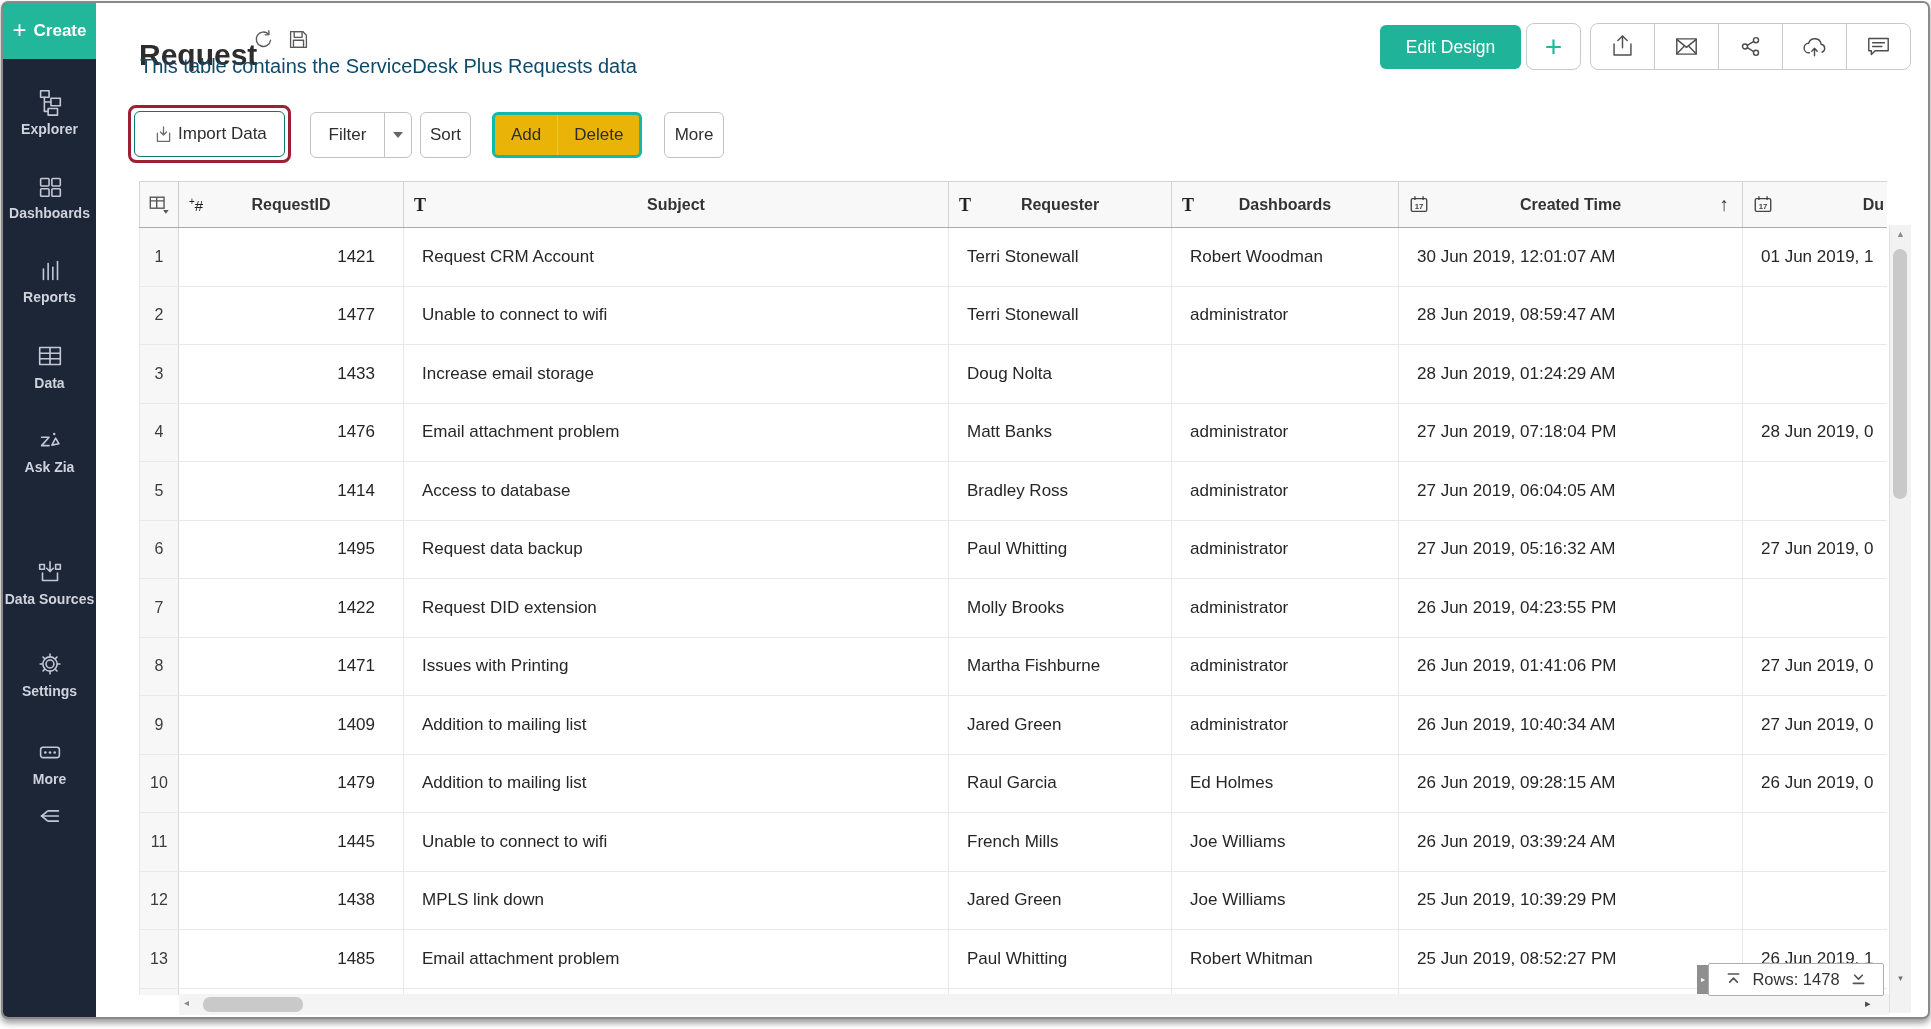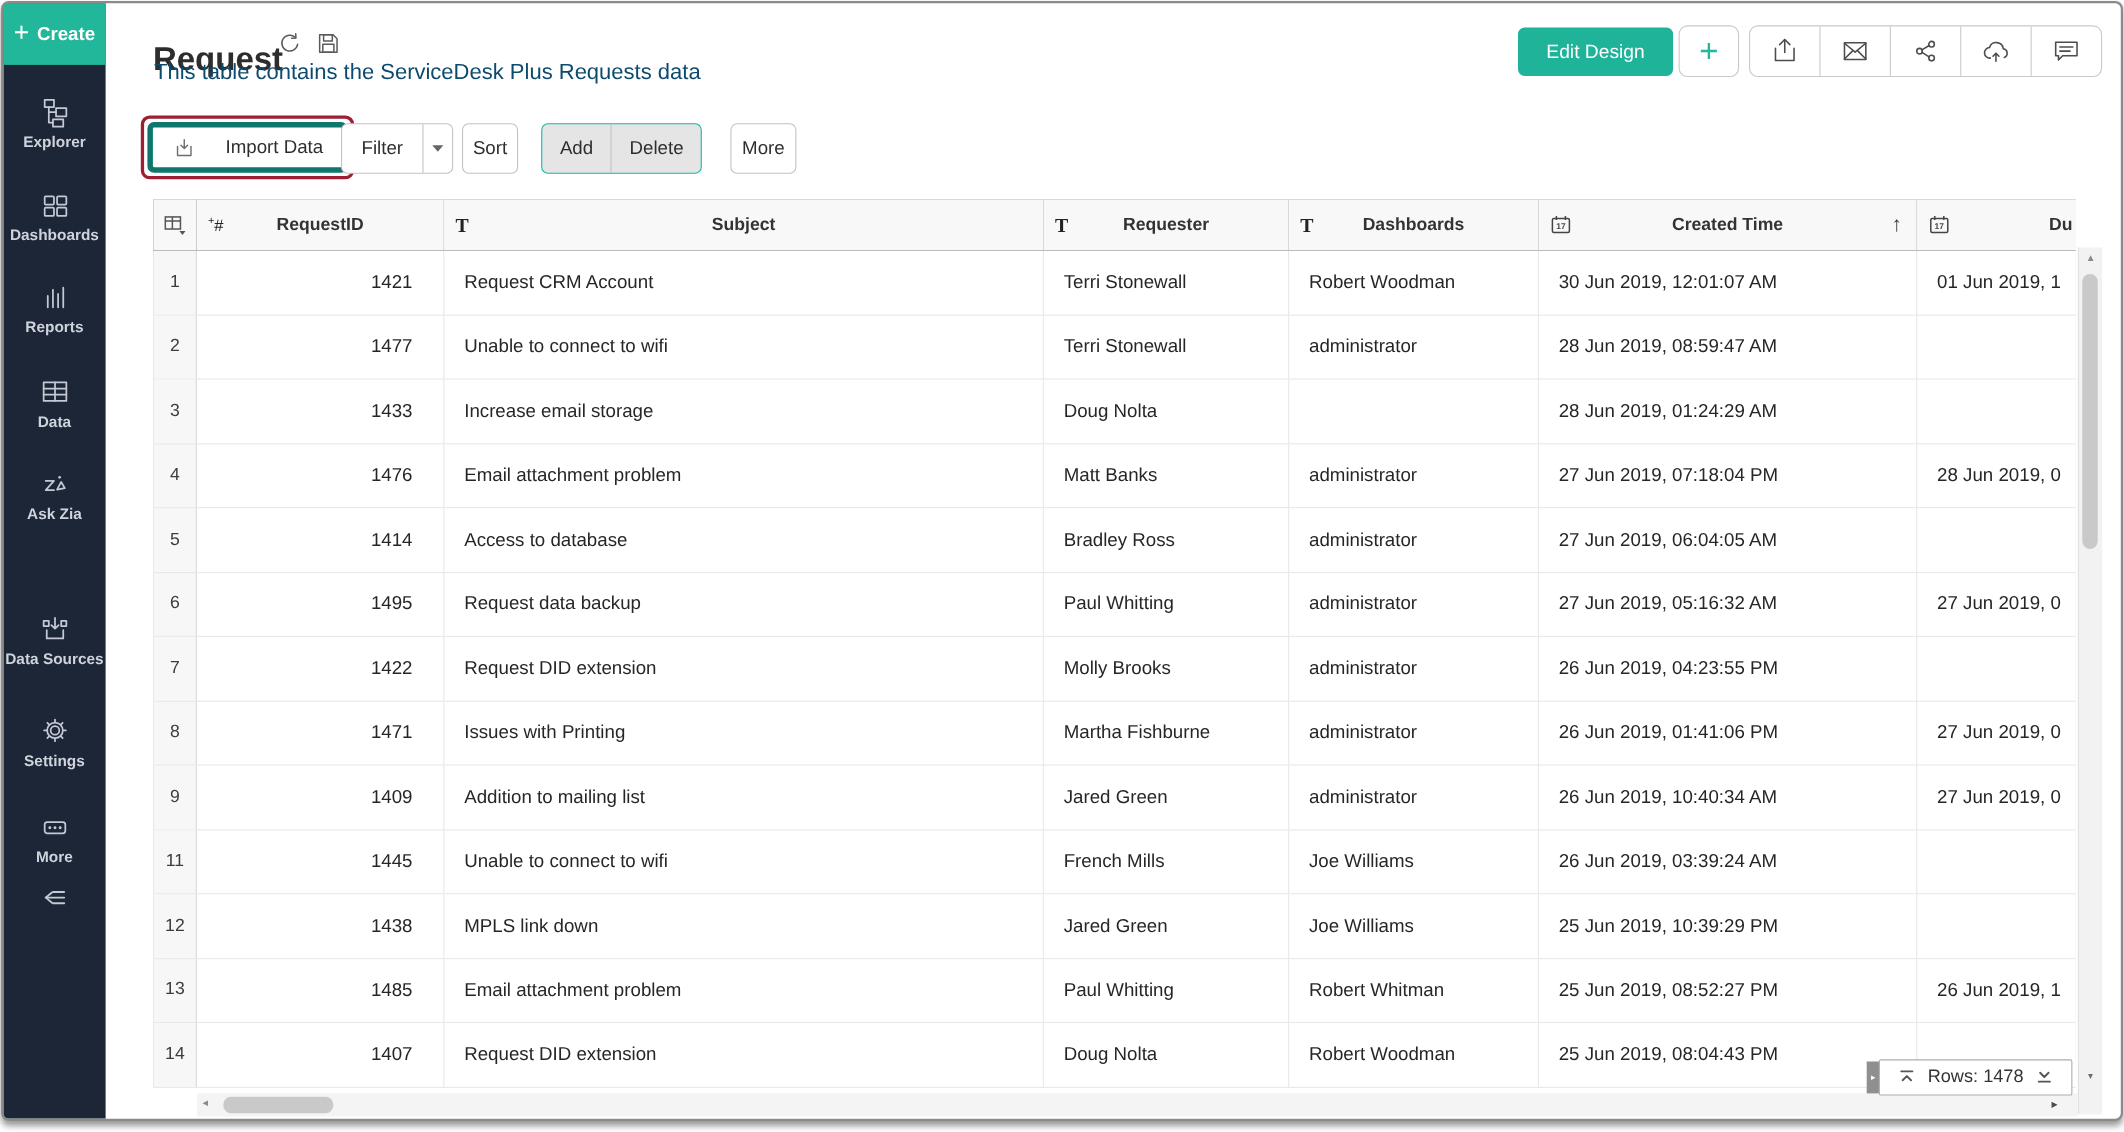--- a/index.html
+++ b/index.html
@@ -44,31 +44,31 @@
   .icon-group{position:absolute;left:1587px;top:20px;height:47px;display:flex;border:1px solid #c9c9c9;
     border-radius:8px;overflow:hidden;box-sizing:border-box;background:#fff;}
   .icon-btn{width:63px;display:flex;align-items:center;justify-content:center;cursor:pointer;border-left:1px solid #c9c9c9;}
   .icon-btn:first-child{border-left:none;}
   .icon-btn svg{width:27px;height:27px;}
   .icon-btn svg *{stroke:#4d4d4d;fill:none;stroke-width:1.7;stroke-linecap:round;stroke-linejoin:round;}
   
   .tbtn{position:absolute;top:109px;height:46px;background:#fff;border:1px solid #c2c2c2;border-radius:6px;
     font-size:17px;color:#2e2e2e;display:flex;align-items:center;justify-content:center;cursor:pointer;box-sizing:border-box;}
   .import-wrap{position:absolute;left:125px;top:102px;border:3px solid #9c1f34;border-radius:8px;padding:3px;background:#fff;}
-  .btn-import{position:static;height:46px;padding:0 17px;display:flex;gap:26px;align-items:center;
-    background:#fff;border:5px solid #0f766e;border-radius:6px;font-size:17px;color:#2e2e2e;cursor:pointer;box-sizing:border-box;}
+  .btn-import{position:static;height:46px;padding:0 17px;display:flex;gap:3px;align-items:center;
+    background:#fff;border:1px solid #0f766e;border-radius:6px;font-size:17px;color:#2e2e2e;cursor:pointer;box-sizing:border-box;}
   .btn-import svg{width:23px;height:23px;}
   .btn-import svg *{stroke:#6d6d6d;fill:none;stroke-width:1.8;stroke-linecap:round;stroke-linejoin:round;}
   .filter-group{left:307px;width:102px;padding:0;}
   .filter-main{flex:1;text-align:center;}
   .filter-arrow{width:26px;height:100%;border-left:1px solid #c2c2c2;display:flex;align-items:center;justify-content:center;}
   .caret-down{width:0;height:0;border-left:5px solid transparent;border-right:5px solid transparent;border-top:6px solid #666;}
   .btn-sort{left:417px;width:51px;}
-  .add-delete{position:absolute;left:489px;top:109px;height:46px;display:flex;border:1px solid #14b8a6;
-    border-radius:6px;background:#e5e5e5;box-sizing:border-box;overflow:hidden;}
+  .add-delete{position:absolute;left:489px;top:109px;height:46px;display:flex;border:3px solid #14b8a6;
+    border-radius:6px;background:#eab308;box-sizing:border-box;overflow:hidden;}
   .ad-seg{padding:0 16px;display:flex;align-items:center;font-size:17px;color:#2e2e2e;cursor:pointer;}
   .ad-seg + .ad-seg{border-left:1px solid #c2c2c2;}
   .btn-more{left:661px;width:60px;}
   .search-box{position:absolute;left:1531px;top:107px;width:369px;height:46px;border:1px solid #c2c2c2;
     border-radius:8px;box-sizing:border-box;display:flex;align-items:center;background:#fff;}
   .search-box input{flex:1;border:none;outline:none;font-size:17px;color:#333;padding:0 0 0 18px;
     font-family:"Liberation Sans","DejaVu Sans",sans-serif;background:transparent;}
   .search-box input::placeholder{color:#98a0a8;}
   .search-ic{margin-right:13px;}
   .search-ic svg{width:22px;height:22px;display:block;}
@@ -434,20 +434,29 @@
     <tr>
       <td class="c-num">9</td>
       <td class="c-id">1409</td>
       <td>Addition to mailing list</td>
       <td>Jared Green</td>
       <td>administrator</td>
       <td>26 Jun 2019, 10:40:34 AM</td>
       <td>27 Jun 2019, 0</td>
     </tr>
 
+    <tr>
+      <td class="c-num">10</td>
+      <td class="c-id">1479</td>
+      <td>Addition to mailing list</td>
+      <td>Raul Garcia</td>
+      <td>Ed Holmes</td>
+      <td>26 Jun 2019, 09:28:15 AM</td>
+      <td>26 Jun 2019, 0</td>
+    </tr>
 
     <tr>
       <td class="c-num">11</td>
       <td class="c-id">1445</td>
       <td>Unable to connect to wifi</td>
       <td>French Mills</td>
       <td>Joe Williams</td>
       <td>26 Jun 2019, 03:39:24 AM</td>
       <td></td>
     </tr>

